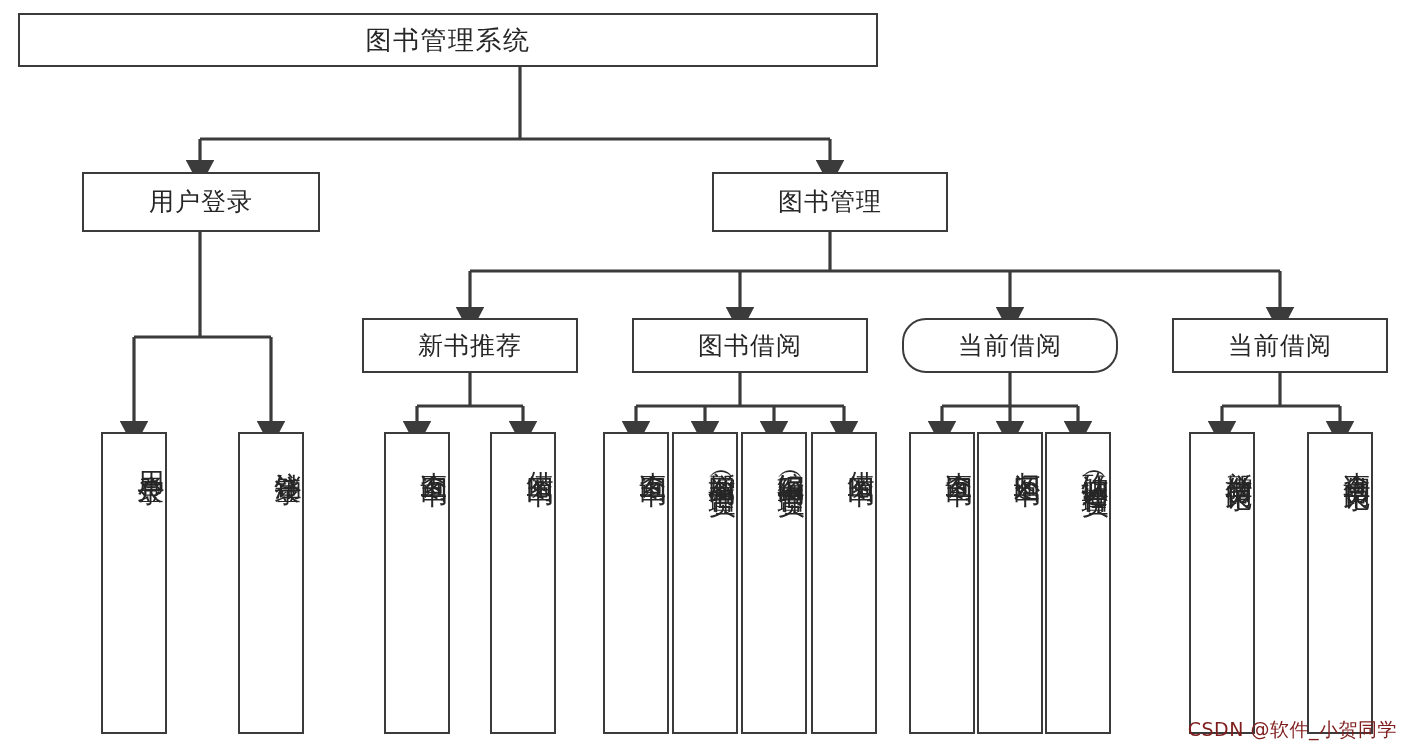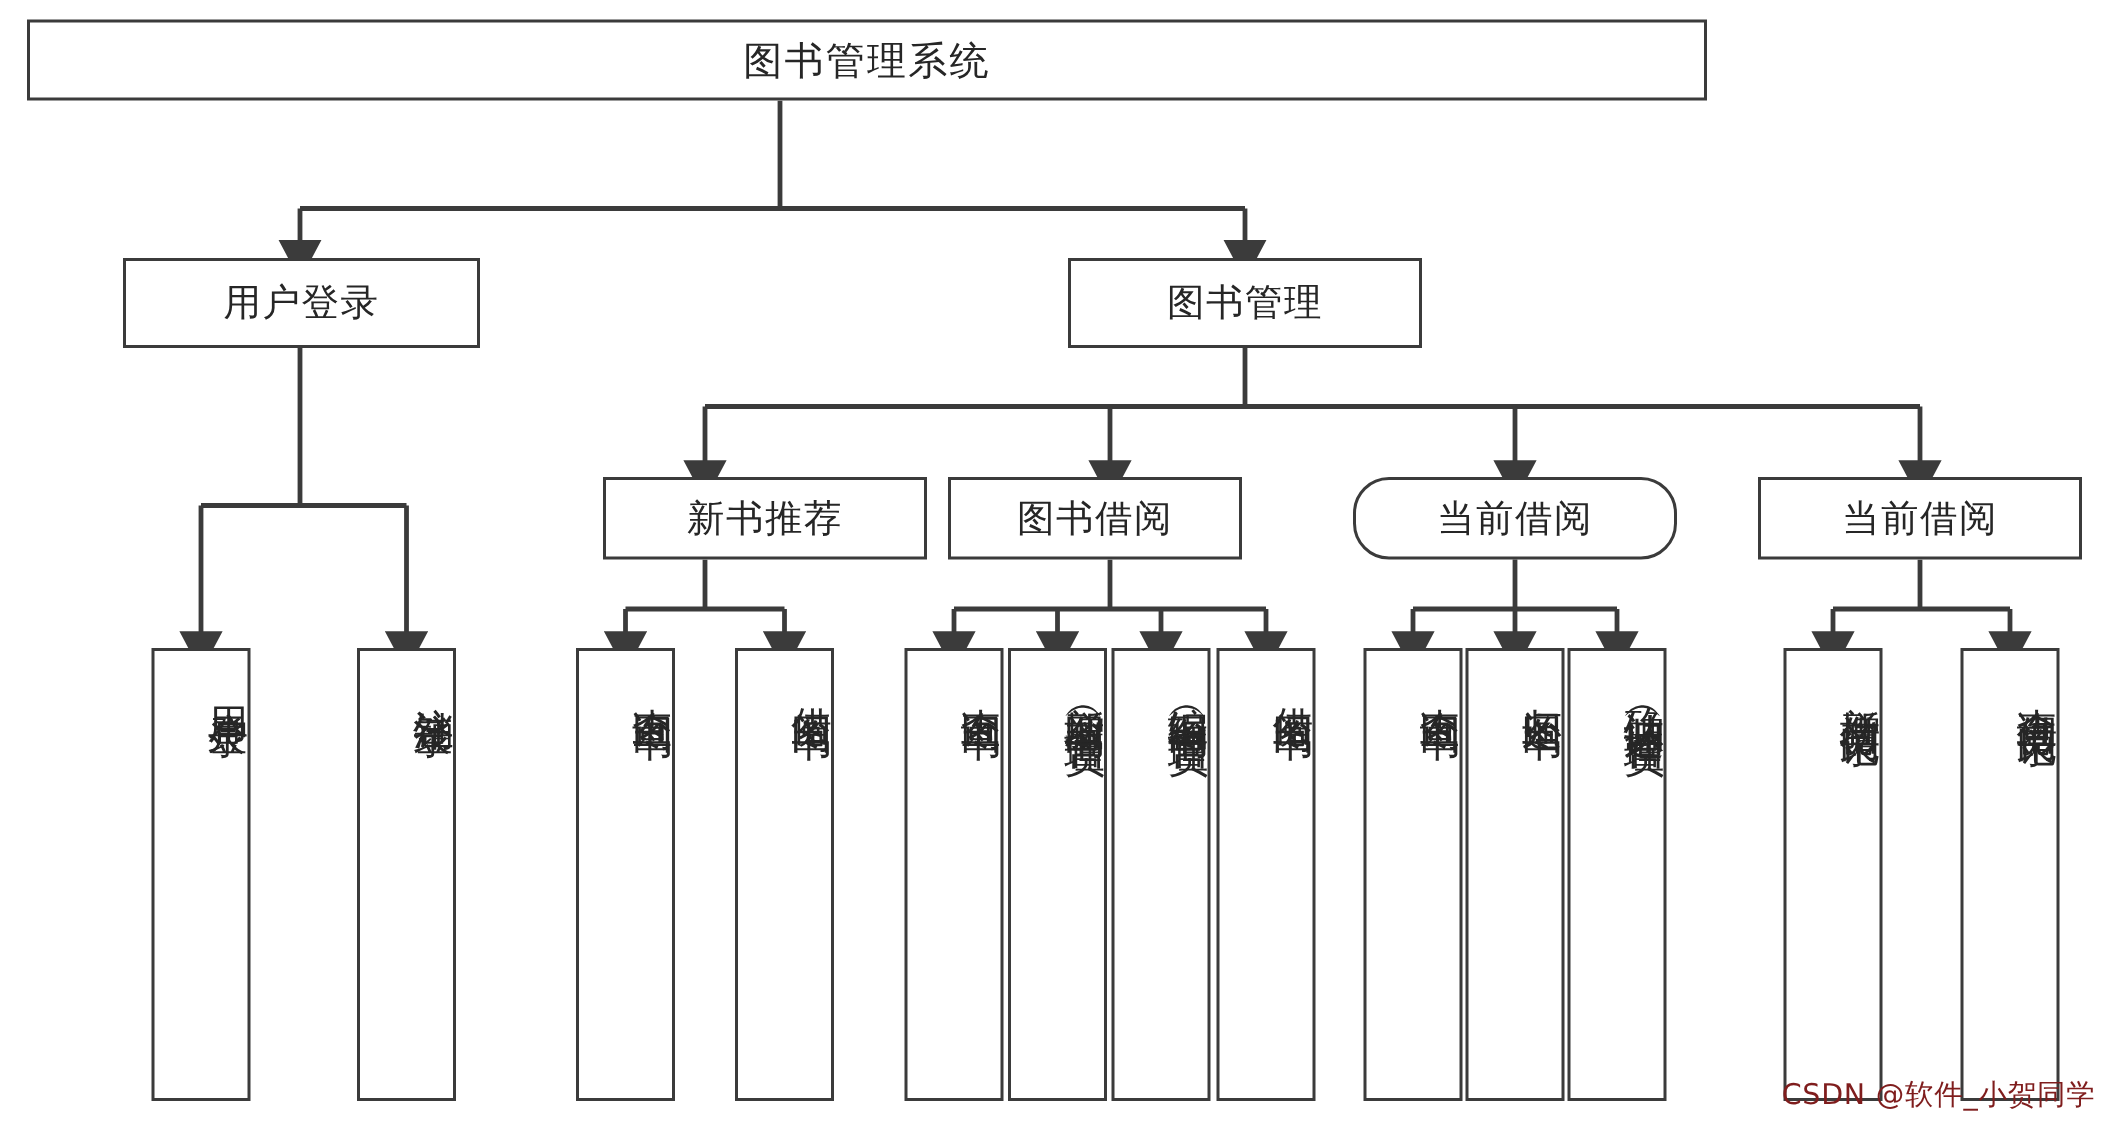--- a/index.html
+++ b/index.html
@@ -115,27 +115,27 @@
       <path d="M1010,406 L1010,424" marker-end="url(#arrow)"></path>
       <path d="M1078,406 L1078,424" marker-end="url(#arrow)"></path>
 
       <path d="M1280,373 L1280,406"></path>
       <path d="M1222,406 L1340,406"></path>
       <path d="M1222,406 L1222,424" marker-end="url(#arrow)"></path>
       <path d="M1340,406 L1340,424" marker-end="url(#arrow)"></path>
     </g>
   </svg>
 
-  <div class="node root" style="left:18px; top:13px; width:1120px; height:54px;">图书管理系统</div>
+  <div class="node root" style="left:18px; top:13px; width:860px; height:54px;">图书管理系统</div>
 
   <div class="node horiz" style="left:82px; top:172px; width:238px; height:60px;">用户登录</div>
   <div class="node horiz" style="left:712px; top:172px; width:236px; height:60px;">图书管理</div>
 
-  <div class="node horiz" style="left:362px; top:318px; width:216px; height:55px;margin-left:40px;">新书推荐</div>
-  <div class="node horiz" style="left:632px; top:318px; width:196px; height:55px;">图书借阅</div>
+  <div class="node horiz" style="left:362px; top:318px; width:216px; height:55px;">新书推荐</div>
+  <div class="node horiz" style="left:632px; top:318px; width:236px; height:55px;">图书借阅</div>
   <div class="node horiz" style="left:902px; top:318px; width:216px; height:55px;border-radius:24px;">当前借阅</div>
   <div class="node horiz" style="left:1172px; top:318px; width:216px; height:55px;">当前借阅</div>
 
   <div class="node leaf" style="left:101px; top:432px; width:66px; height:302px;">用户登录</div>
   <div class="node leaf" style="left:238px; top:432px; width:66px; height:302px;">注销登录</div>
 
   <div class="node leaf" style="left:384px; top:432px; width:66px; height:302px;">查询图书</div>
   <div class="node leaf" style="left:490px; top:432px; width:66px; height:302px;">借阅图书</div>
 
   <div class="node leaf" style="left:603px; top:432px; width:66px; height:302px;">查询图书</div>

